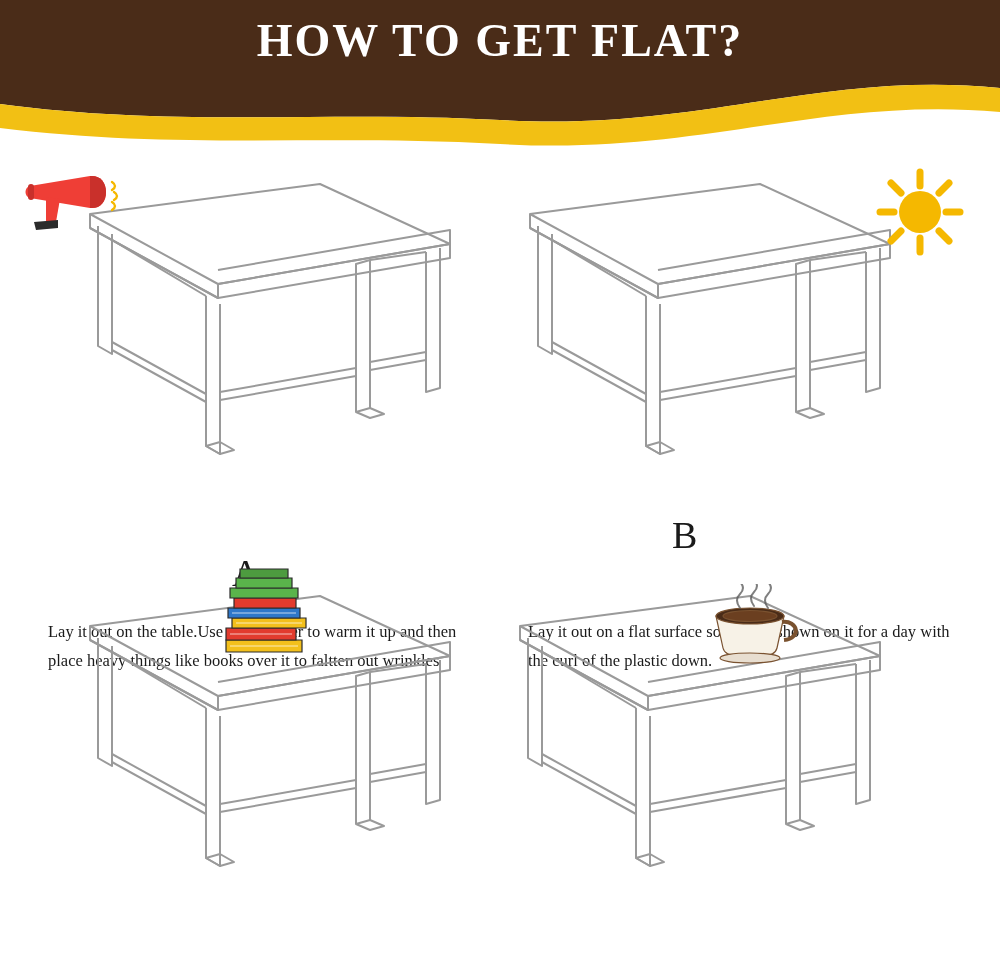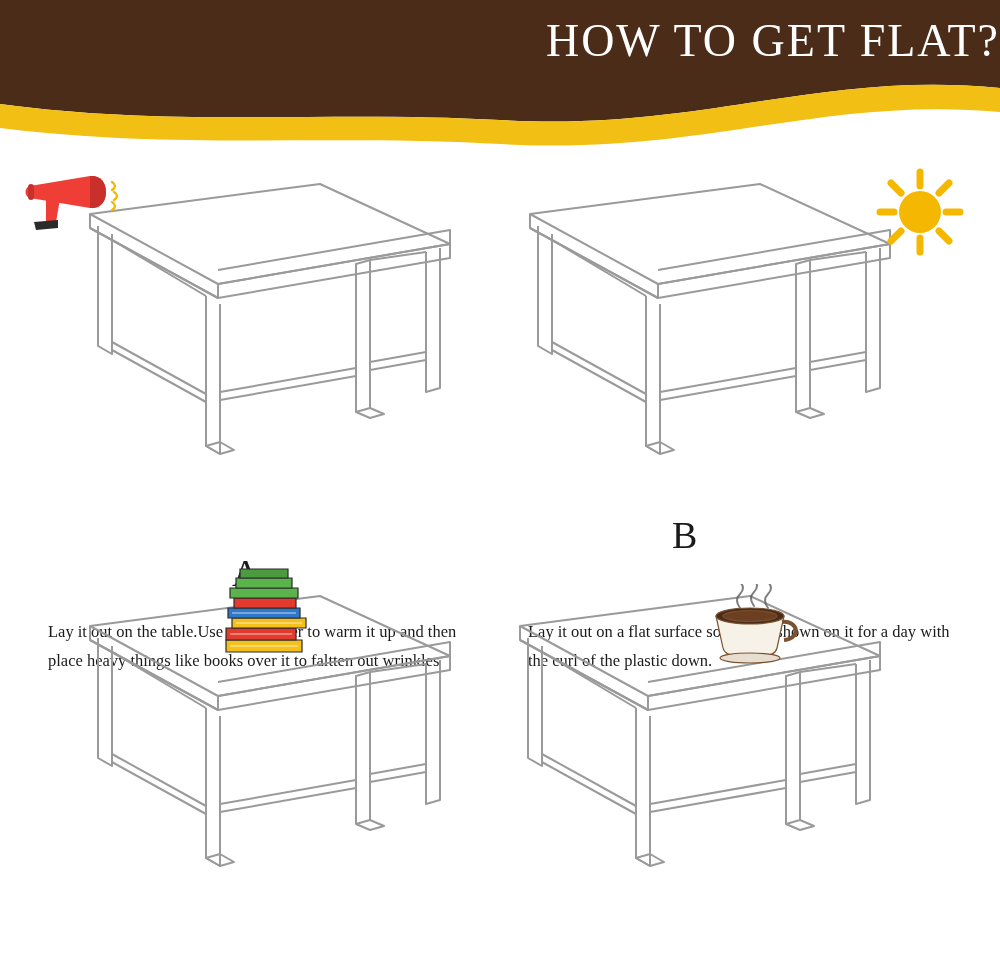--- a/index.html
+++ b/index.html
@@ -24,26 +24,26 @@
   .header-svg {
     position: absolute;
     top: 0;
     left: 0;
   }
   .header-title {
     position: absolute;
     top: 14px;
     left: 0;
     width: 1000px;
-    text-align: right;
+    text-align: center;
     color: #ffffff;
     font-family: "Liberation Serif", serif;
     font-size: 46px;
     letter-spacing: 2px;
-    font-weight: 400;
+    font-weight: 700;
     white-space: nowrap;
   }
 
   
   .grid {
     position: relative;
     width: 1000px;
     height: 826px;
   }
   .panel {

